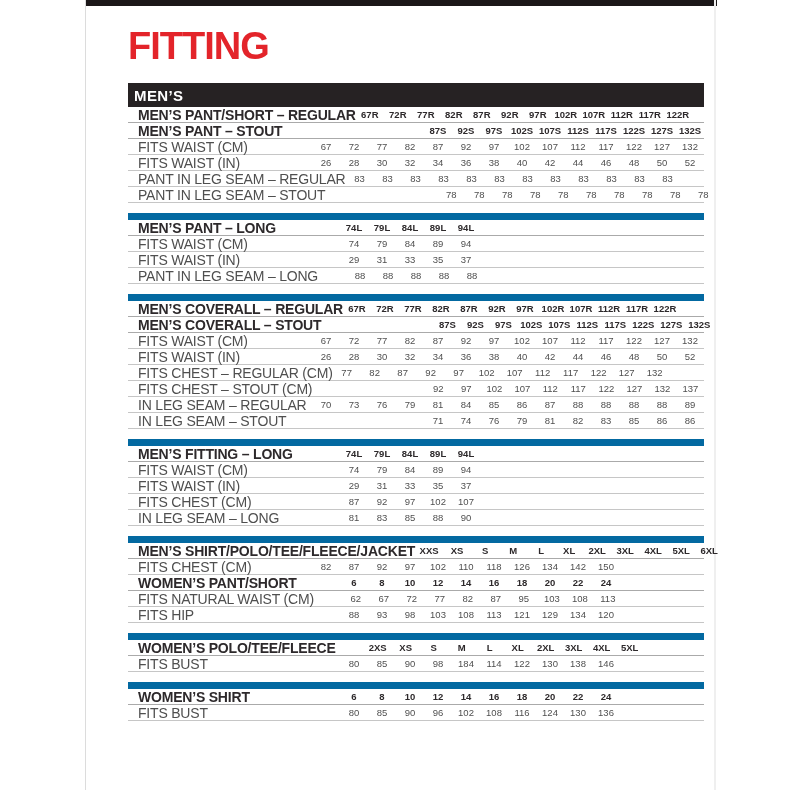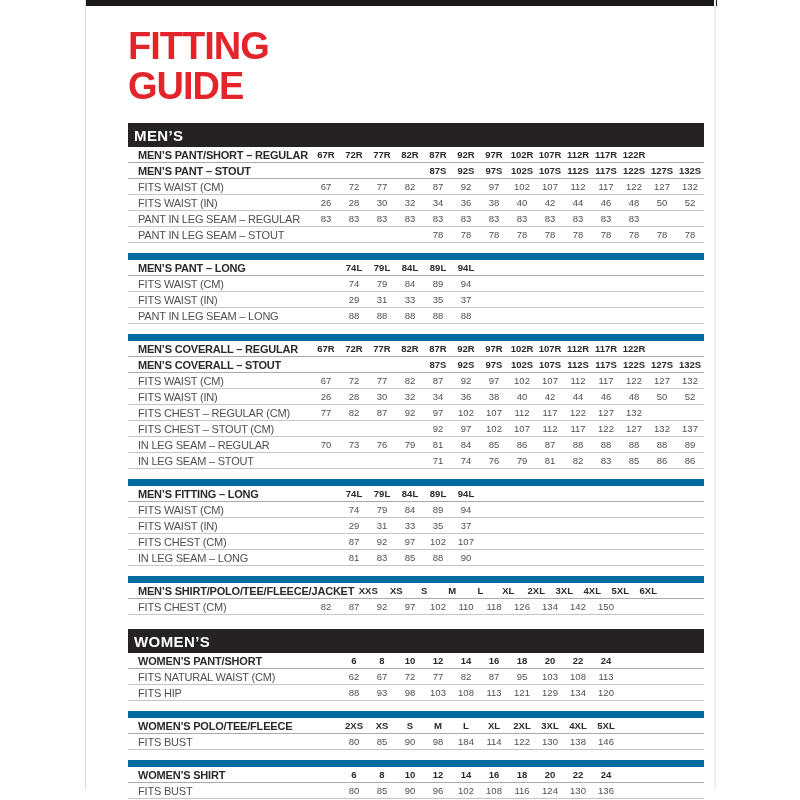--- a/index.html
+++ b/index.html
@@ -21,39 +21,38 @@
                  display:flex; align-items:center; padding-left:6px; }
   .section-bar.first { margin-top:17px; }
   .section-bar.later { margin-top:14px; }
 
   .tbl { margin-top:10px; border-top:7px solid #0369a1; }
   .tbl.first { margin-top:0; border-top:none; }
 
   .row { display:flex; align-items:center; height:16px; border-bottom:1px solid #c6c6c6; }
   .row.hdr { border-bottom-color:#aaaaaa; }
 
-  .lbl { flex:0 0 184px; font-size:11px; letter-spacing:-0.2px; white-space:nowrap;
+  .lbl { flex:0 0 184px; font-size:14px; letter-spacing:-0.2px; white-space:nowrap;
          overflow:visible; color:#4f4f4f;padding-left:10px; }
   .row.hdr .lbl { font-weight:bold; color:#2d292b; }
 
   .cell { flex:0 0 28px; text-align:center; font-size:9.5px; color:#4f4f4f; }
   .row.hdr .cell { font-weight:bold; color:#2d292b; }
 </style>
 </head>
 <body>
 
 <div class="canvas">
   <div class="top-rule"></div>
   <div class="left-edge"></div>
   <div class="right-edge"></div>
 
   <div class="content">
     <div class="doc-title">
       <div>FITTING</div>
-      <div>GUIDE</div>
     </div>
 
     <div class="section-bar first">
       <span>MEN’S</span>
     </div>
     <div>
         <div class="tbl first">
           <div class="row hdr">
             <div class="lbl">MEN’S PANT/SHORT – REGULAR</div>
             <div class="cell">67R</div>
@@ -483,23 +482,20 @@
             <div class="cell">134</div>
             <div class="cell">142</div>
             <div class="cell">150</div>
             <div class="cell"></div>
             <div class="cell"></div>
             <div class="cell"></div>
           </div>
         </div>
       </div>
 
-    <div class="section-bar later">
-      <span>WOMEN’S</span>
-    </div>
     <div>
         <div class="tbl first">
           <div class="row hdr">
             <div class="lbl">WOMEN’S PANT/SHORT</div>
             <div class="cell"></div>
             <div class="cell">6</div>
             <div class="cell">8</div>
             <div class="cell">10</div>
             <div class="cell">12</div>
             <div class="cell">14</div>

